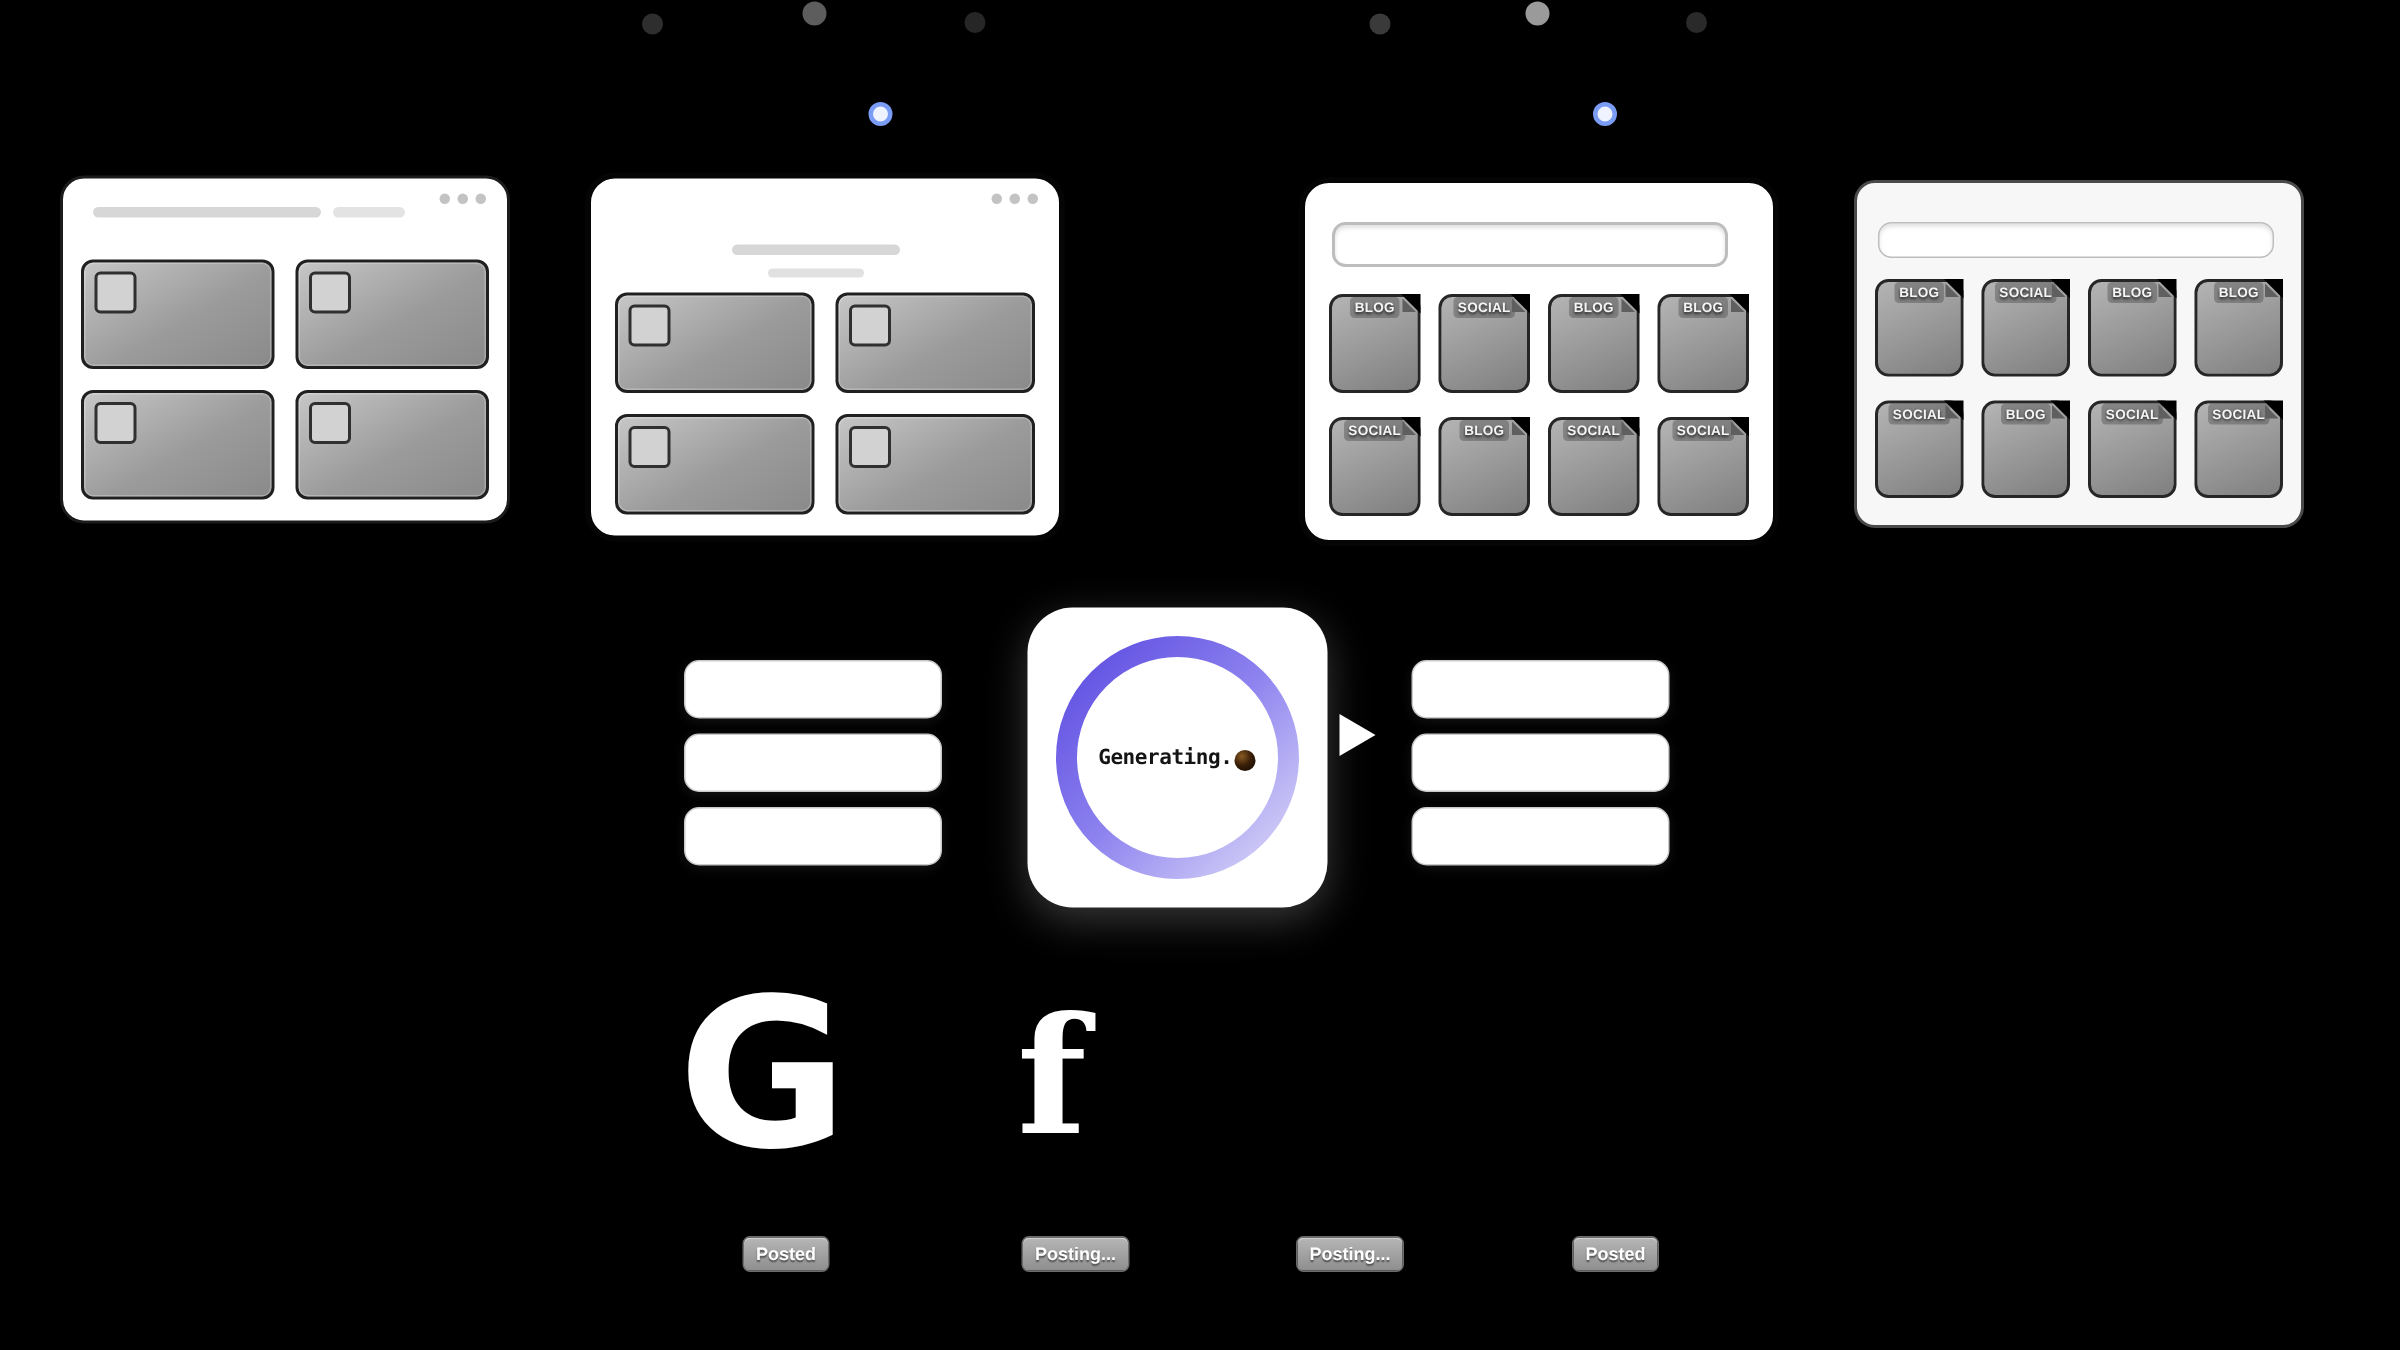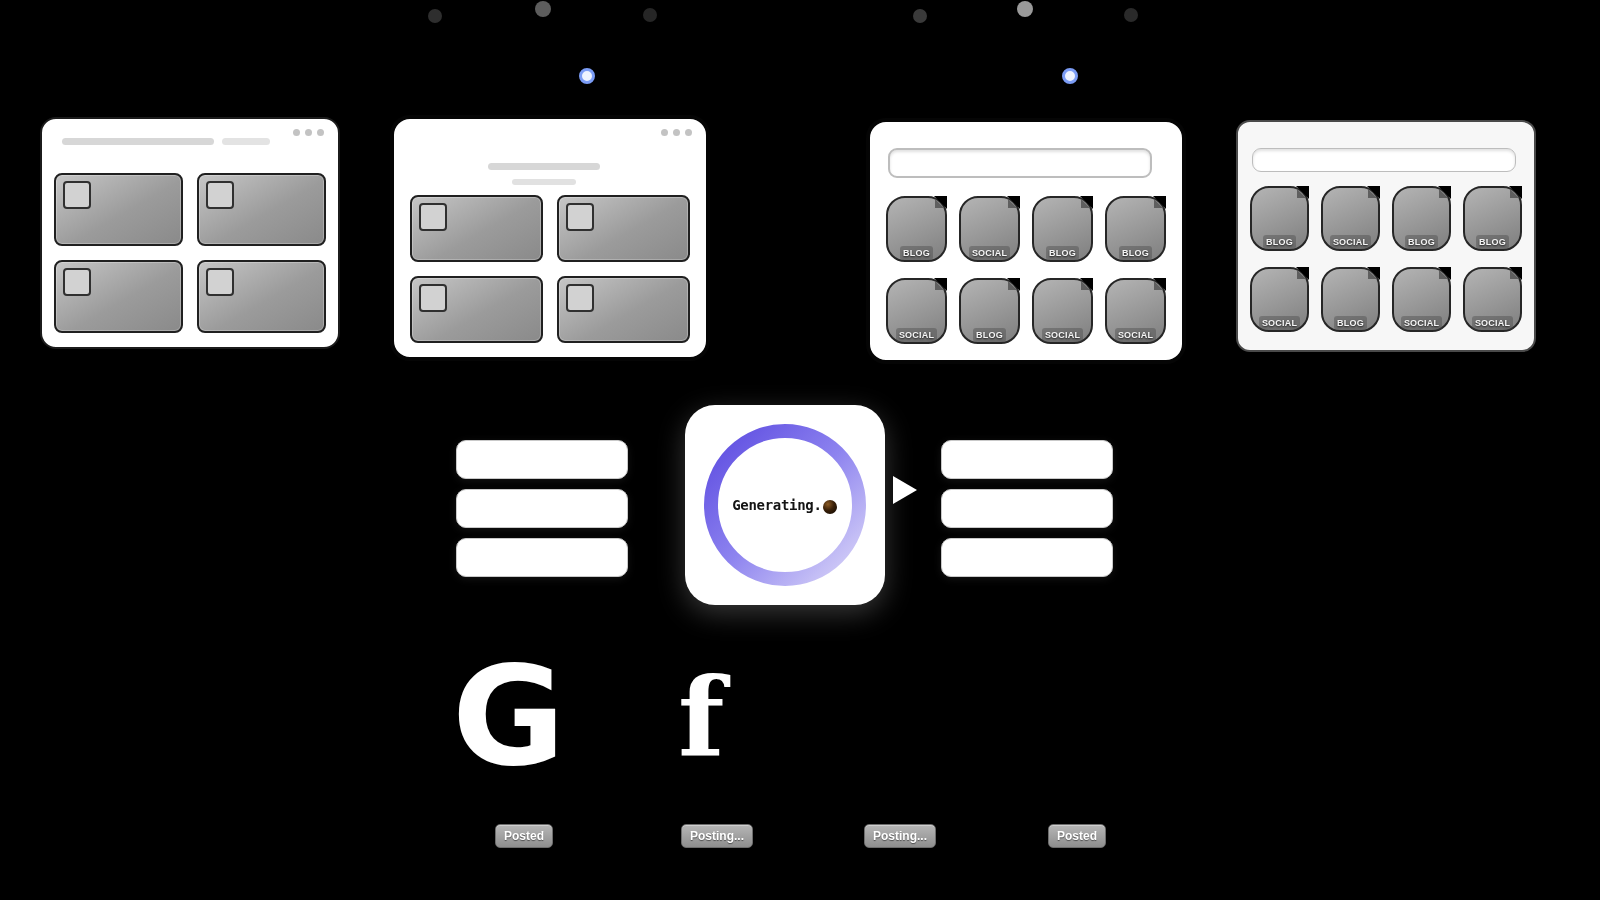--- a/index.html
+++ b/index.html
@@ -50,22 +50,22 @@
   .ac-bottom .line:nth-child(2){width:84%;}
 
   
   .search-bar{position:absolute;background:#fff;border:2px solid #bdbdbd;border-radius:9px;
     box-shadow:inset 0 2px 3px rgba(0,0,0,0.12);}
   .w3 .search-bar{left:18px;top:26px;width:260px;height:26px;}
   .w4 .search-bar{left:14px;top:26px;width:262px;height:22px;border-width:1px;}
   .file-grid{position:absolute;display:grid;grid-template-columns:repeat(4,1fr);}
   .w3 .file-grid{left:16px;top:74px;width:280px;height:148px;gap:16px 12px;}
   .w4 .file-grid{left:12px;top:64px;width:272px;height:146px;gap:16px 12px;}
-  .file-icon{position:relative;border-radius:19px;background:linear-gradient(155deg,#b4b4b4,#7f7f7f);
-    border:2px solid #262626;display:flex;align-items:flex-end;justify-content:center;}
+  .file-icon{position:relative;border-radius:9px;background:linear-gradient(155deg,#b4b4b4,#7f7f7f);
+    border:2px solid #262626;display:flex;align-items:flex-start;justify-content:center;}
   .file-icon::before{content:"";position:absolute;top:-2px;right:-2px;width:0;height:0;
     border-top:13px solid #000;border-left:13px solid transparent;}
   .file-icon::after{content:"";position:absolute;top:1px;right:1px;width:0;height:0;
     border-bottom:9px solid #5f5f5f;border-right:9px solid transparent;}
   .file-label{font-size:9px;font-weight:bold;color:#f5f5f5;letter-spacing:0.2px;
     text-shadow:0 1px 2px rgba(0,0,0,0.8);background:rgba(70,70,70,0.4);
     padding:2px 3px;border-radius:3px;}
 
   
   .pill{position:absolute;width:170px;height:37px;background:#fff;border:1px solid #c9c9c9;

